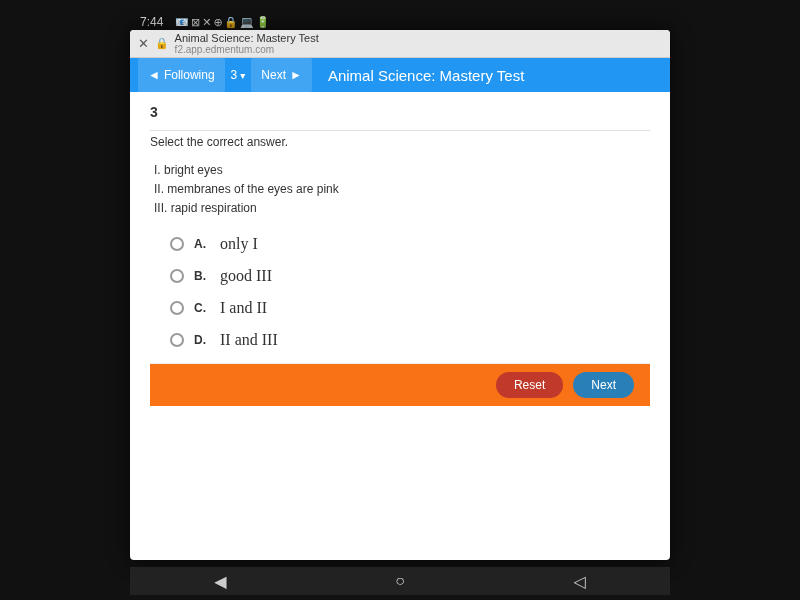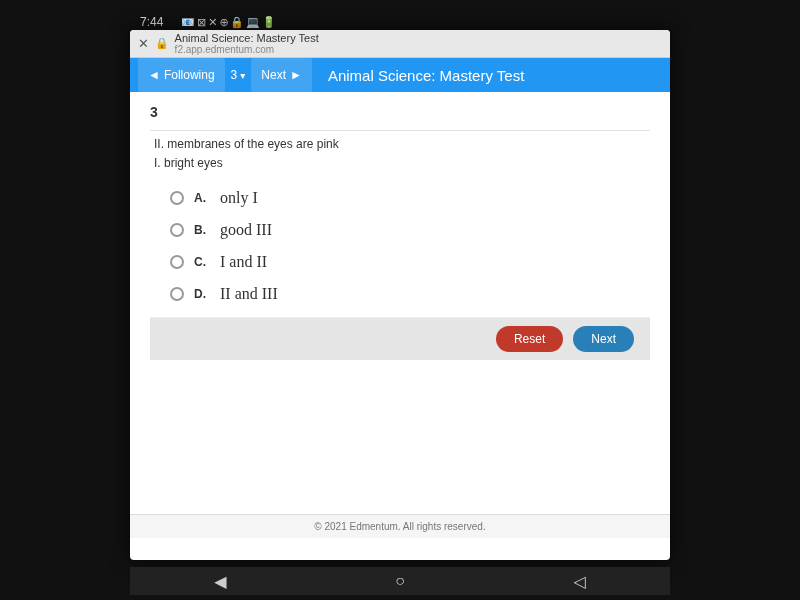--- a/index.html
+++ b/index.html
@@ -166,21 +166,21 @@
       font-family: Liberation Serif, serif;
     }
 
     
     .bottom-bar {
       display: flex;
       justify-content: flex-end;
       align-items: center;
       gap: 10px;
       padding: 8px 16px;
-      background: #e5e5e5;
+      background: #f97316;
       border-top: 1px solid #eee;
     }
 
     .btn-reset {
       background: #c0392b;
       color: #fff;
       border: none;
       padding: 6px 18px;
       border-radius: 20px;
       font-size: 12px;
@@ -230,21 +230,21 @@
     
     .device-top {
       position: absolute;
       top: 15px;
       left: 130px;
       width: 540px;
       display: flex;
       align-items: center;
       justify-content: flex-start;
       padding-left: 10px;
-      gap: 18px;
+      gap: 12px;
     }
 
     .time-text {
       color: #ddd;
       font-size: 12px;
     }
 
     .status-icons {
       color: #ccc;
       font-size: 11px;
@@ -317,22 +317,24 @@
       <span>►</span>
     </button>
     <div class="nav-title">Animal Science: Mastery Test</div>
   </div>
 
   <div class="side-arrow">◂</div>
 
   <div class="content-area">
     <div class="question-number">3</div>
     <div class="divider-line"></div>
+    <div class="instruction">Select the correct answer.</div>
+    <div class="question-item">I. bright eyes</div>
     <div class="question-item">II. membranes of the eyes are pink</div>
-    <div class="question-item">I. bright eyes</div>
+    <div class="question-item">III. rapid respiration</div>
 
     <div class="options-container">
 
       <div class="option-row">
         <div class="radio-circle"></div>
         <span class="option-label">A.</span>
         <span class="option-text">only I</span>
       </div>
 
       <div class="option-row">
@@ -355,23 +357,20 @@
 
     </div>
 
     <div class="bottom-bar">
       <button class="btn-reset">Reset</button>
       <button class="btn-next">Next</button>
     </div>
 
   </div>
 
-  <div class="footer">
-    <span>© 2021 Edmentum. All rights reserved.</span>
-  </div>
 
 </div>
 
 <div class="android-nav">
   <span class="android-nav-btn">◀</span>
   <span class="android-nav-btn">○</span>
   <span class="android-nav-btn">◁</span>
 </div>
 
 </body></html>

